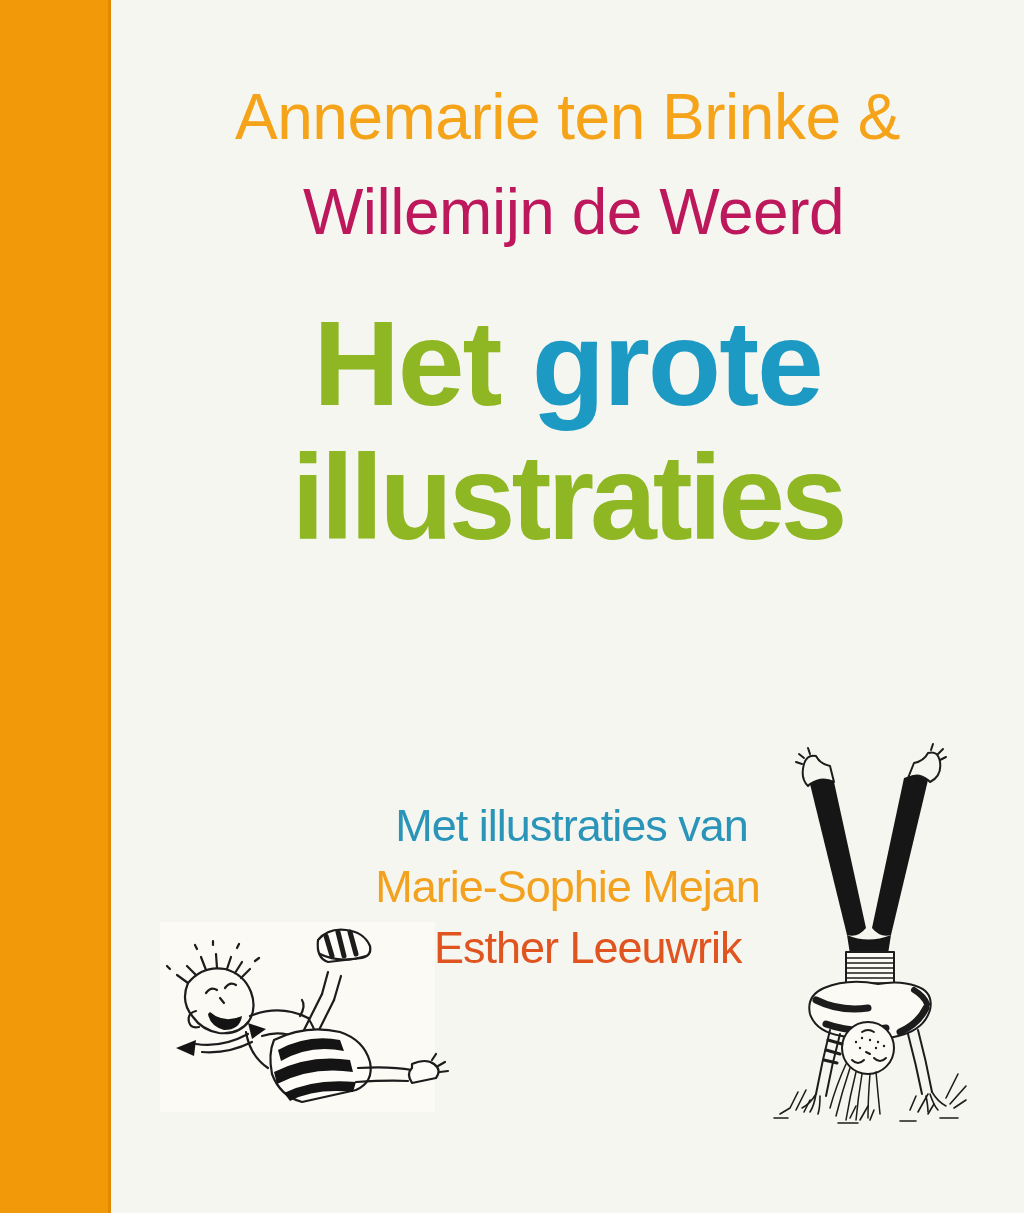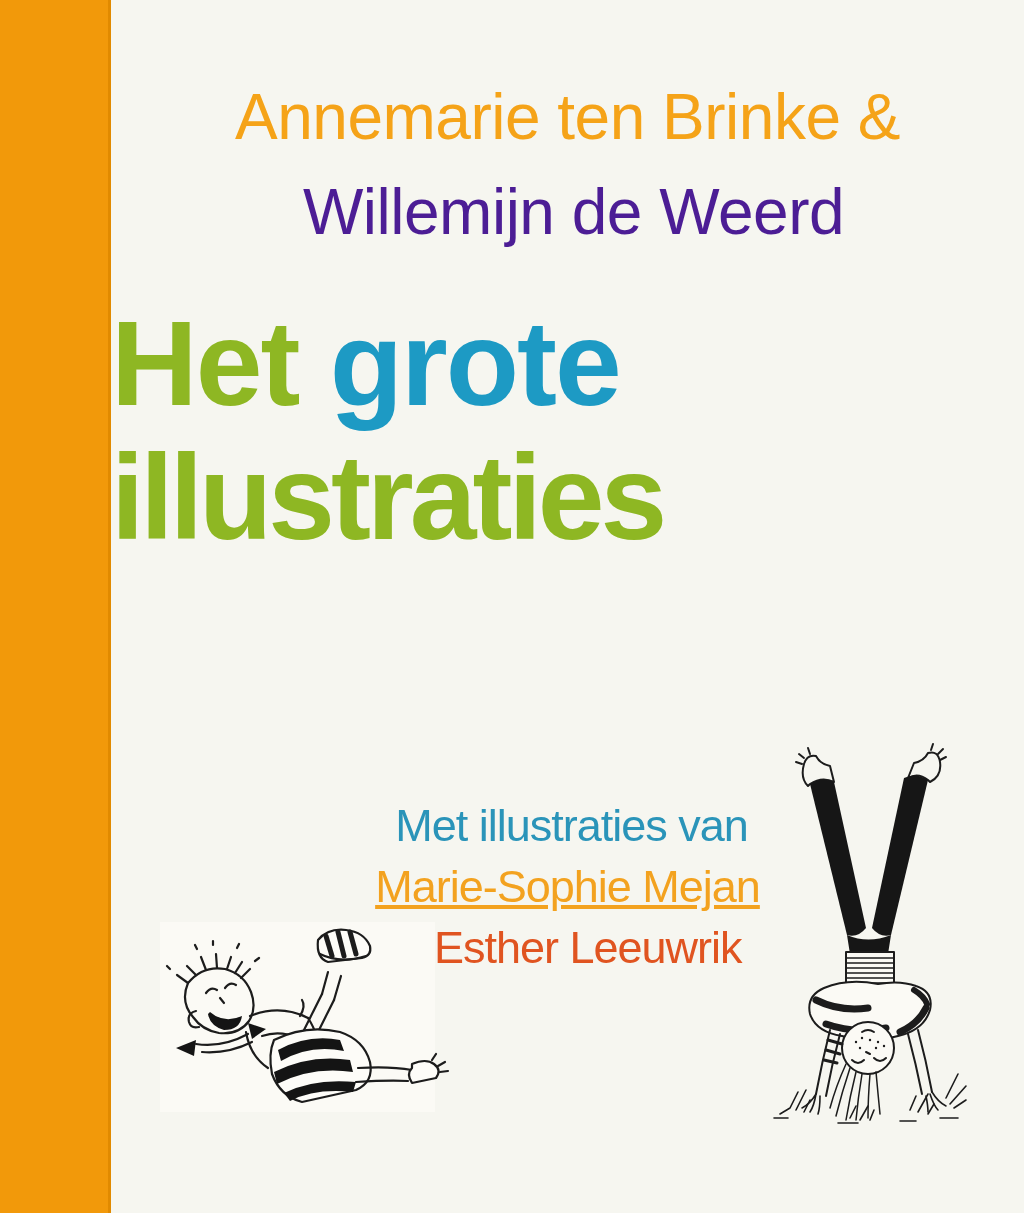--- a/index.html
+++ b/index.html
@@ -19,38 +19,38 @@
   .content{
     position:absolute;left:111px;top:0;width:913px;height:100%;
   }
   .authors{
     position:absolute;left:0;top:70px;width:100%;
     text-align:center;
     font-size:64px;line-height:95px;letter-spacing:-0.5px;
     font-weight:400;
   }
   .authors .a1{color:#f5a318;display:block;}
-  .authors .a2{color:#4c1d95;display:block;padding-left:12px;}
+  .authors .a2{color:#be185d;display:block;padding-left:12px;}
   .title{
     position:absolute;left:0;top:296px;width:100%;margin:0;
-    text-align:left;
+    text-align:center;
     font-size:120px;line-height:134px;letter-spacing:-2px;
     font-weight:700;
   }
   .title .green{color:#8eb723;}
   .title .blue{color:#1d9ac4;}
   .title .t-line{display:block;}
   .title .t2{letter-spacing:-4px;}
   .credits{
     position:absolute;left:0;top:795px;width:100%;
     text-align:center;
     font-size:45px;line-height:61px;letter-spacing:-1px;
   }
   .credits .c1{color:#2a94b9;display:block;padding-left:8px;}
-  .credits .c2{color:#f3a21f;display:block;text-decoration:underline;}
+  .credits .c2{color:#f3a21f;display:block;}
   .credits .c3{color:#e05420;display:block;}
   
   .paper-patch{
     position:absolute;left:160px;top:922px;width:275px;height:190px;
     background:#fbfaf5;
   }
   .illu-left{position:absolute;left:150px;top:920px;width:330px;height:200px;}
   .illu-right{position:absolute;left:750px;top:742px;width:220px;height:385px;}
 </style>
 </head>

